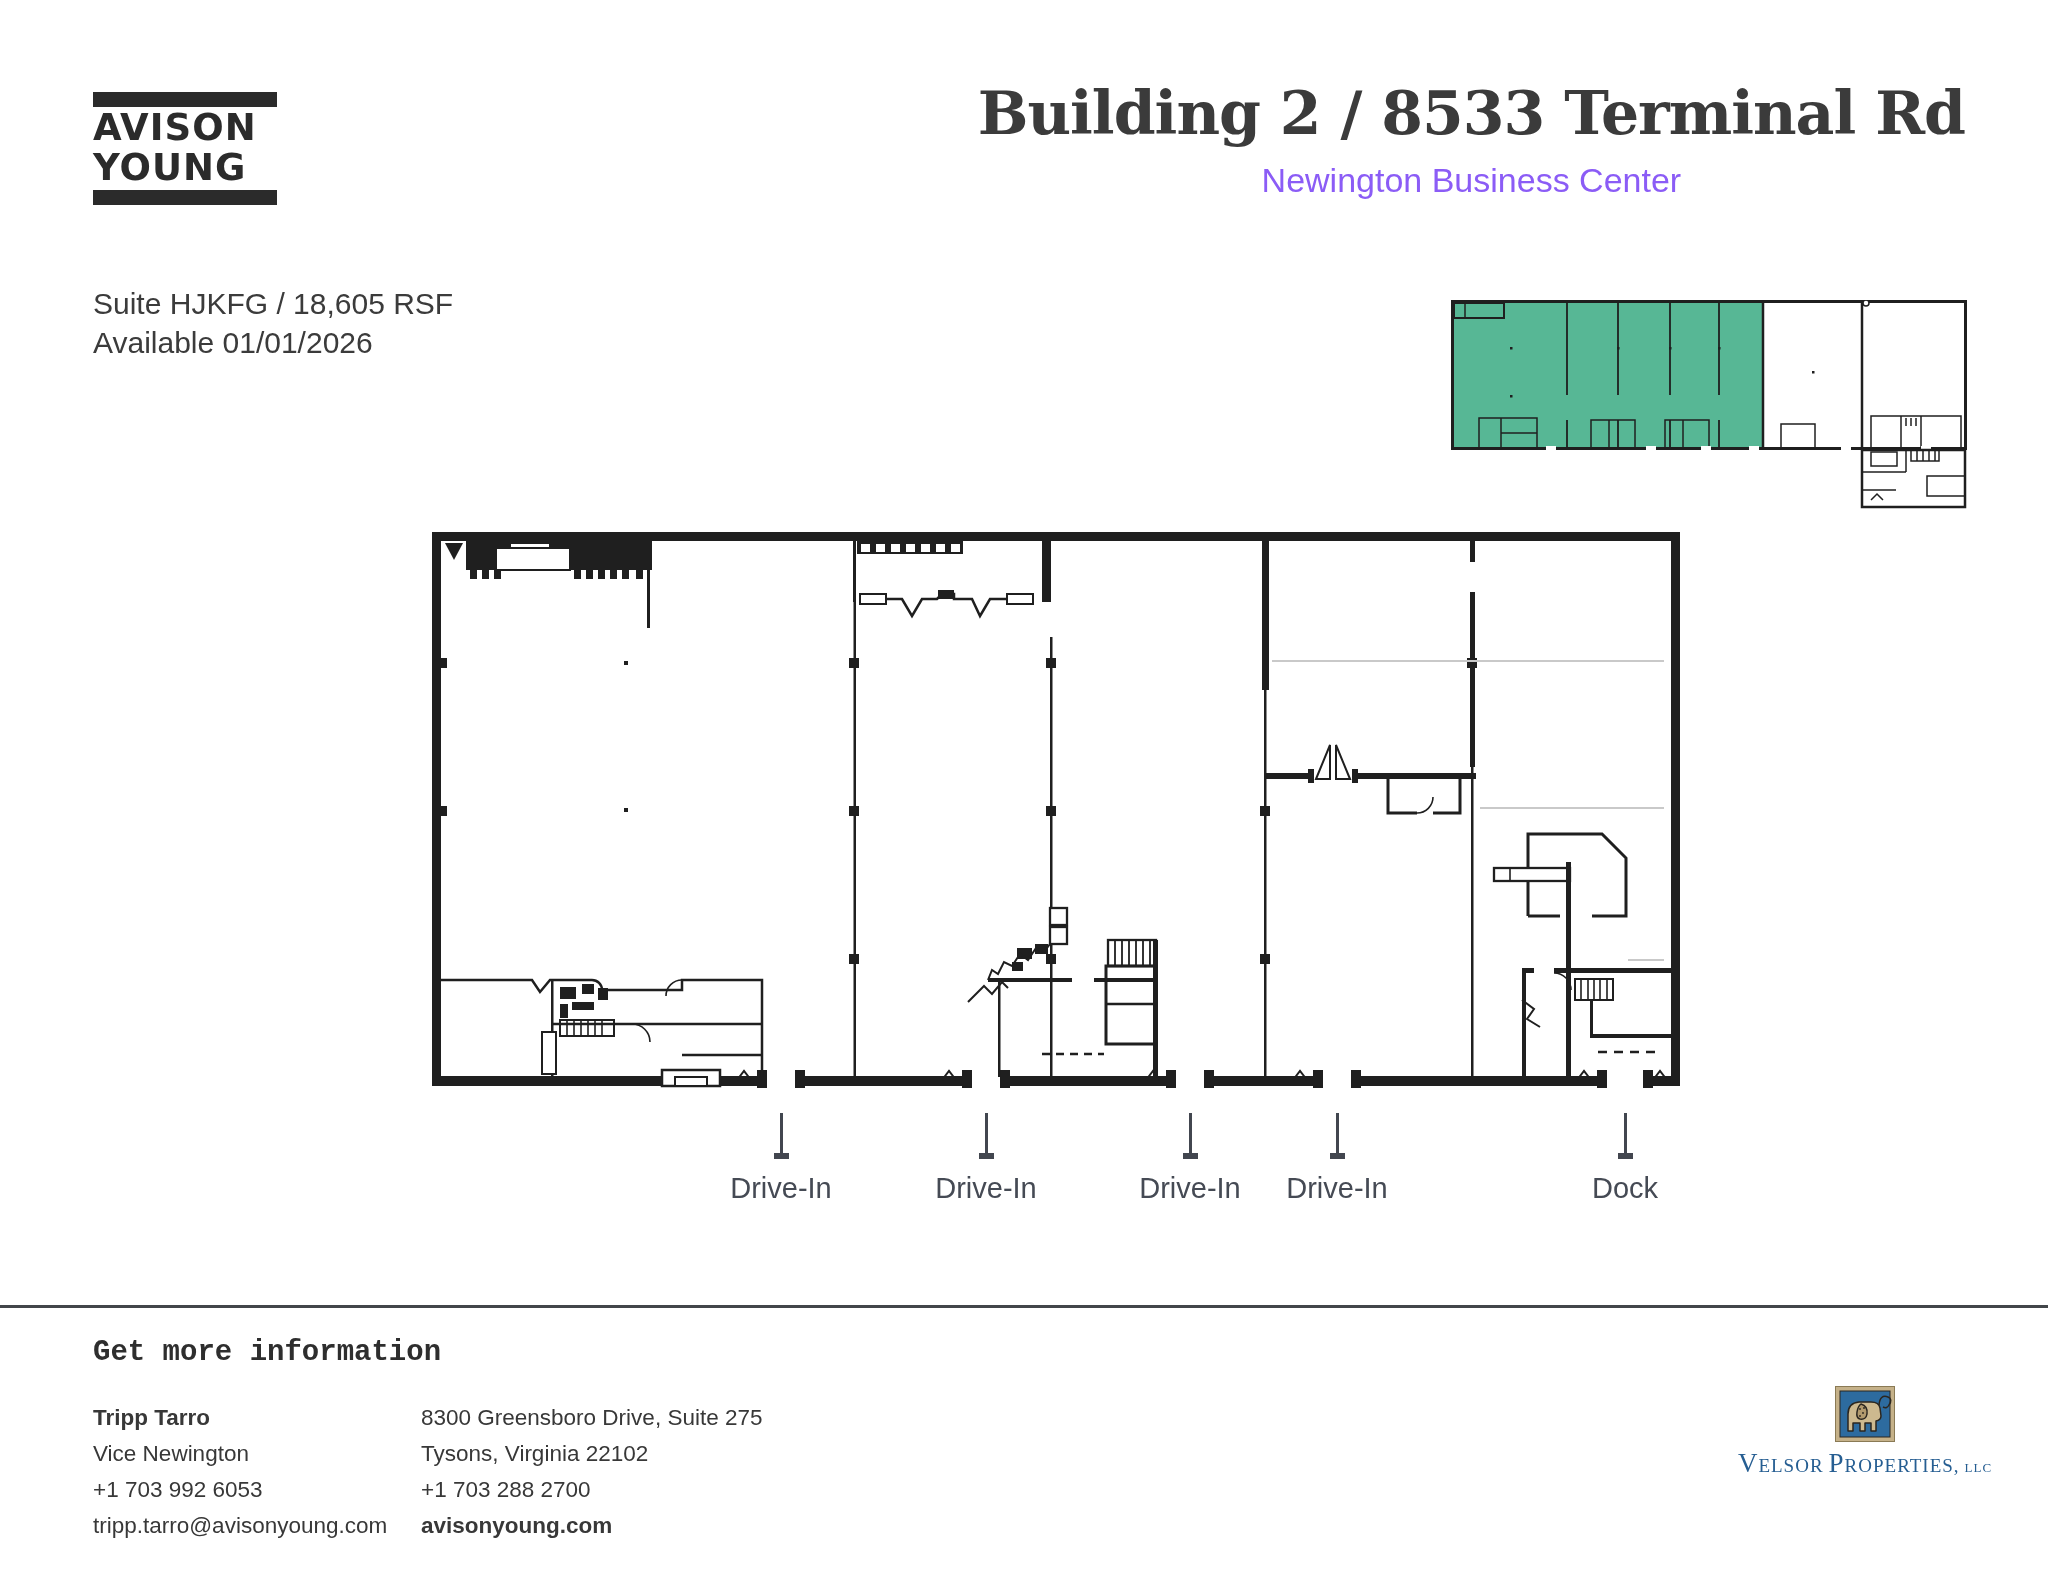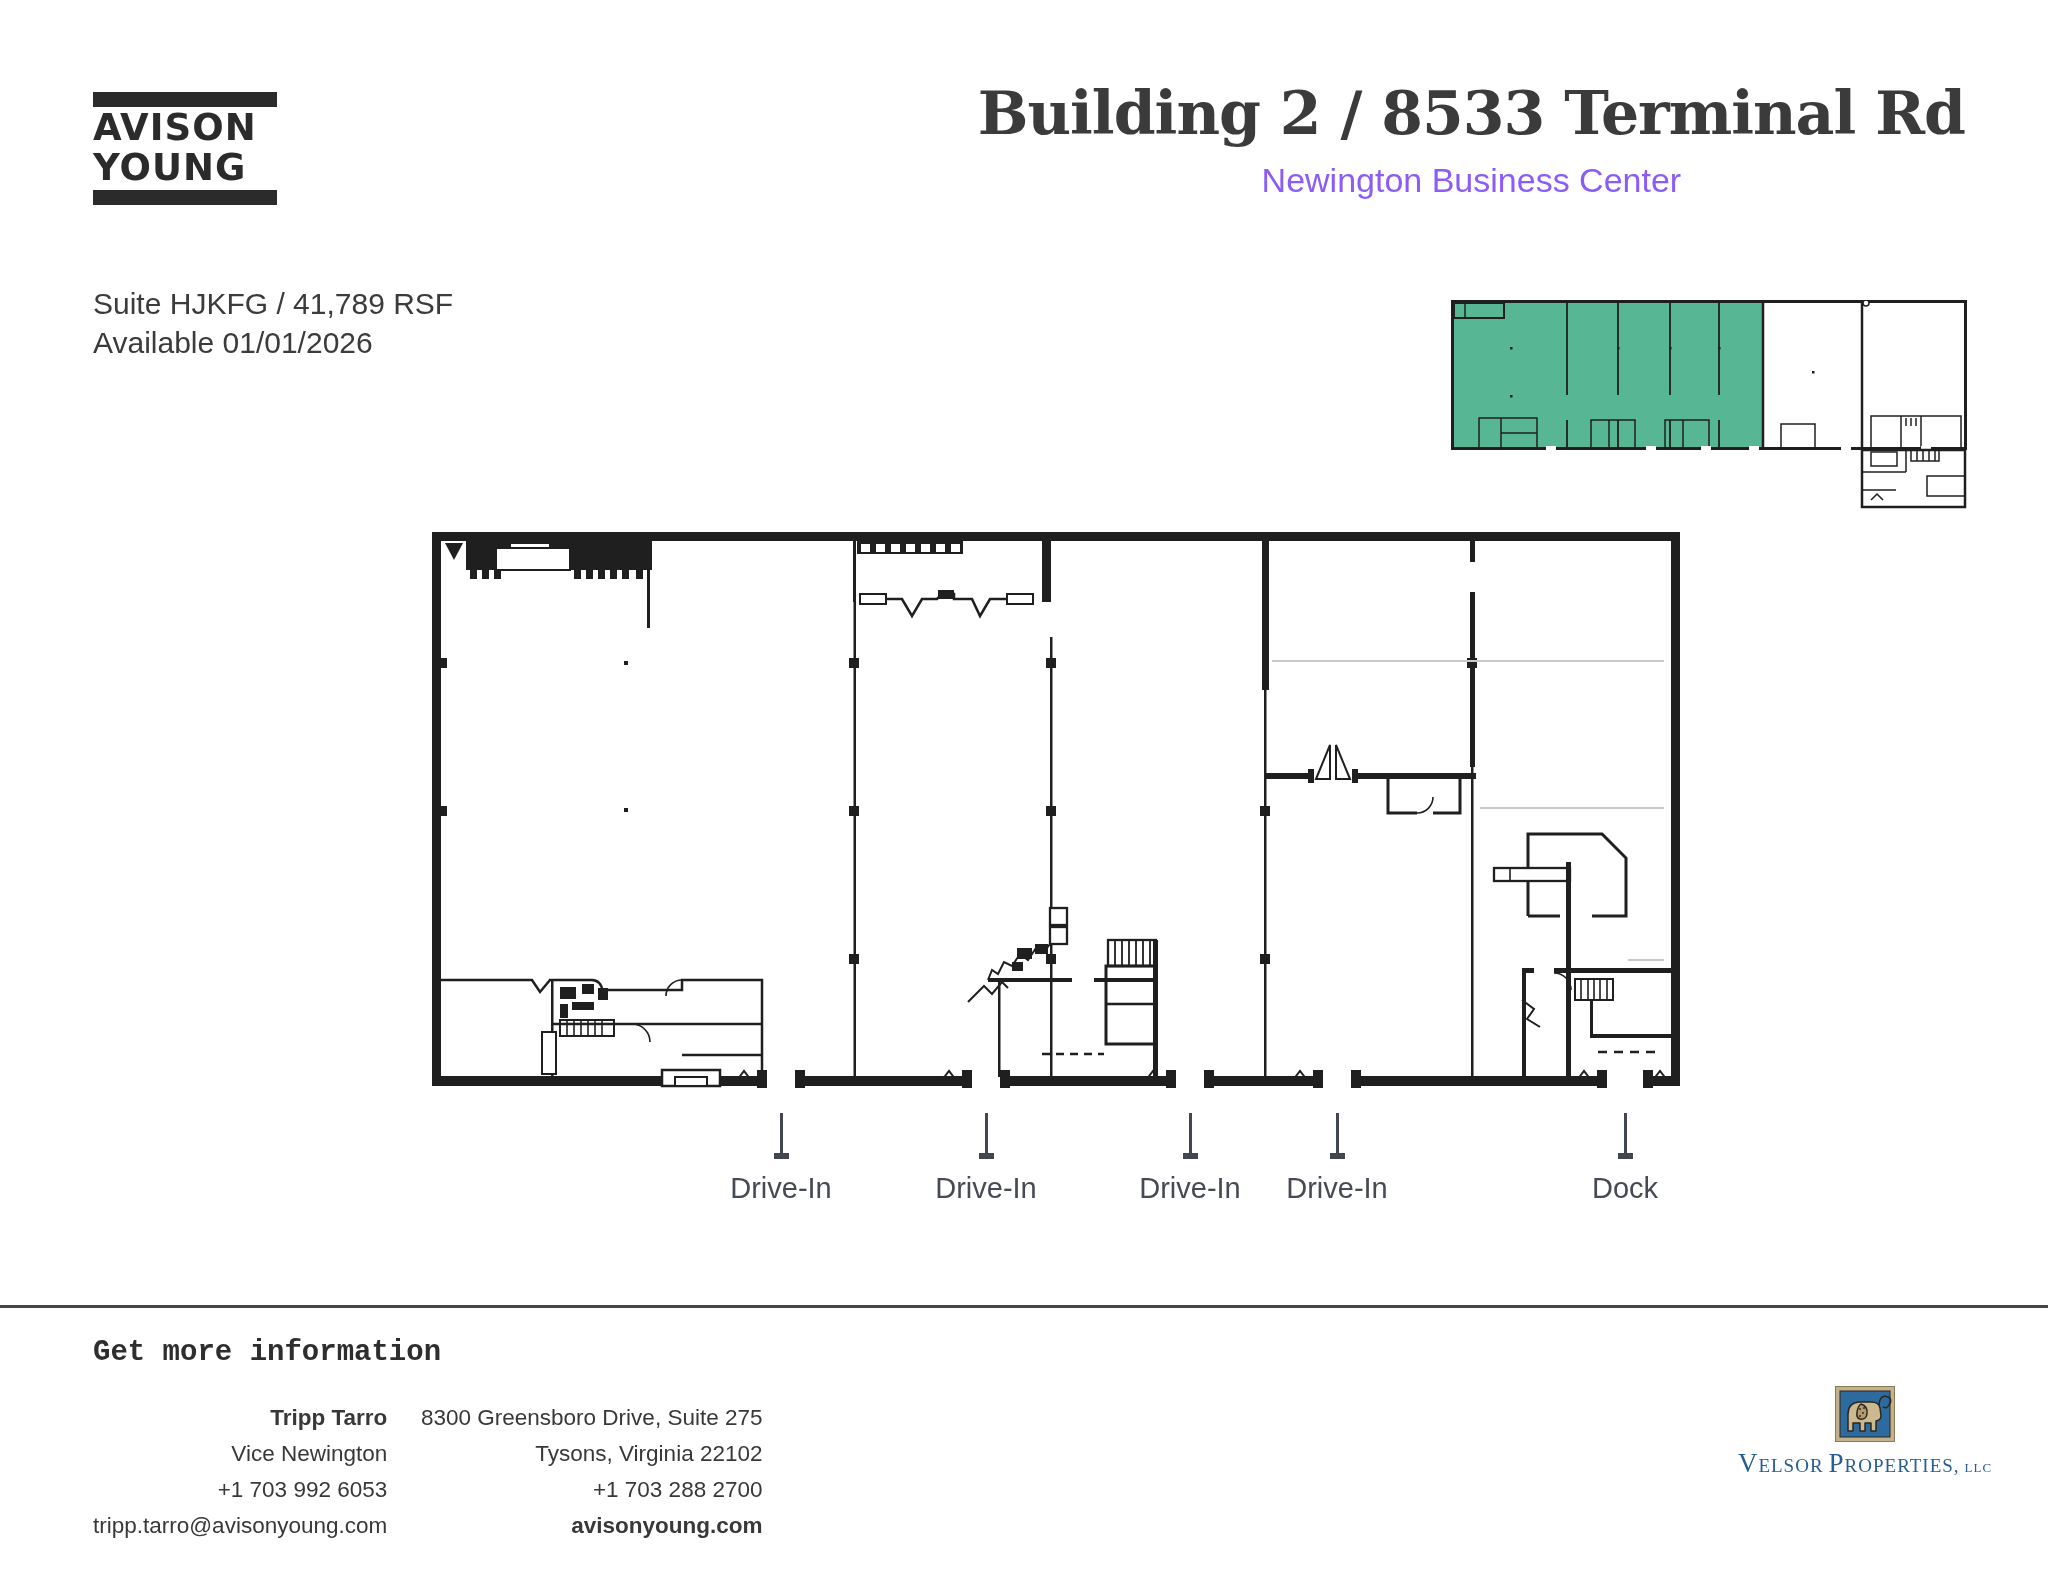--- a/index.html
+++ b/index.html
@@ -36,21 +36,21 @@
   .door-label{
     position:absolute;top:1172px;width:160px;margin-left:-80px;text-align:center;
     font-size:29px;color:#454a54;
   }
   
   .footer-divider{position:absolute;left:0;top:1305px;width:2048px;height:3px;background:#42464a;}
   .footer-heading{
     position:absolute;left:93px;top:1336px;
     font-family:Liberation Mono, monospace;font-weight:bold;font-size:29px;color:#2e2e2e;
   }
-  .contact-col{position:absolute;top:1400px;font-size:22.5px;line-height:36px;color:#383838;text-align:right;}
+  .contact-col{position:absolute;top:1400px;font-size:22.5px;line-height:36px;color:#383838;}
   .contact-col.c1{left:93px;}
   .contact-col.c2{left:421px;}
   .bold{font-weight:bold;}
   .velsor{position:absolute;left:1740px;top:1386px;width:250px;display:flex;flex-direction:column;align-items:center;}
   .velsor-icon{width:60px;height:56px;}
   .velsor-text{
     margin-top:8px;font-family:"Liberation Serif", serif;color:#265e92;
     white-space:nowrap;letter-spacing:1px;line-height:26px;
   }
   .vp-big{font-size:27px;}
@@ -64,21 +64,21 @@
   <div class="line">AVISON</div>
   <div class="line">YOUNG</div>
 </div>
 
 <div class="title-block">
   <div class="main-title">Building 2 / 8533 Terminal Rd</div>
   <div class="sub-title">Newington Business Center</div>
 </div>
 
 <div class="listing-info">
-  <div>Suite HJKFG / 41,789 RSF</div>
+  <div>Suite HJKFG / 18,605 RSF</div>
   <div>Available 01/01/2026</div>
 </div>
 
 <svg class="key-plan" viewBox="0 0 516 210" stroke="#1f1f1f" fill="none">
 
   <rect x="2" y="2" width="310" height="146" fill="#57B795" stroke="none"></rect>
 
   <rect x="1.5" y="1.5" width="513" height="147" stroke-width="3"></rect>
 
   <g stroke-width="1.8">

